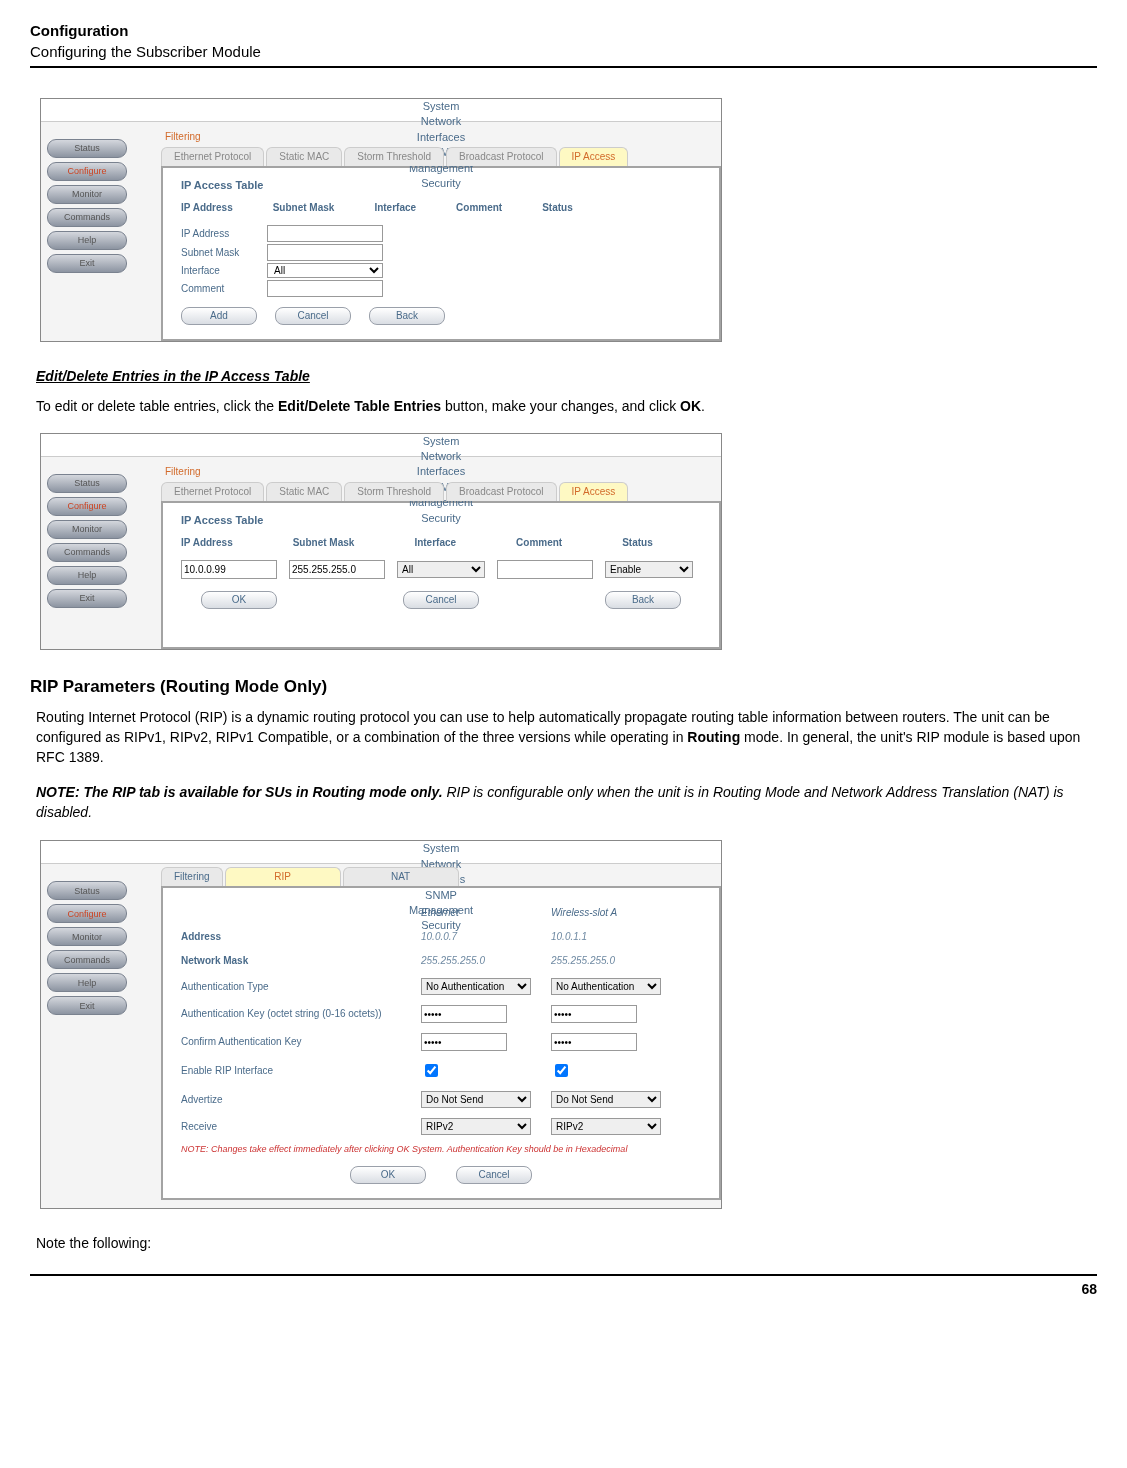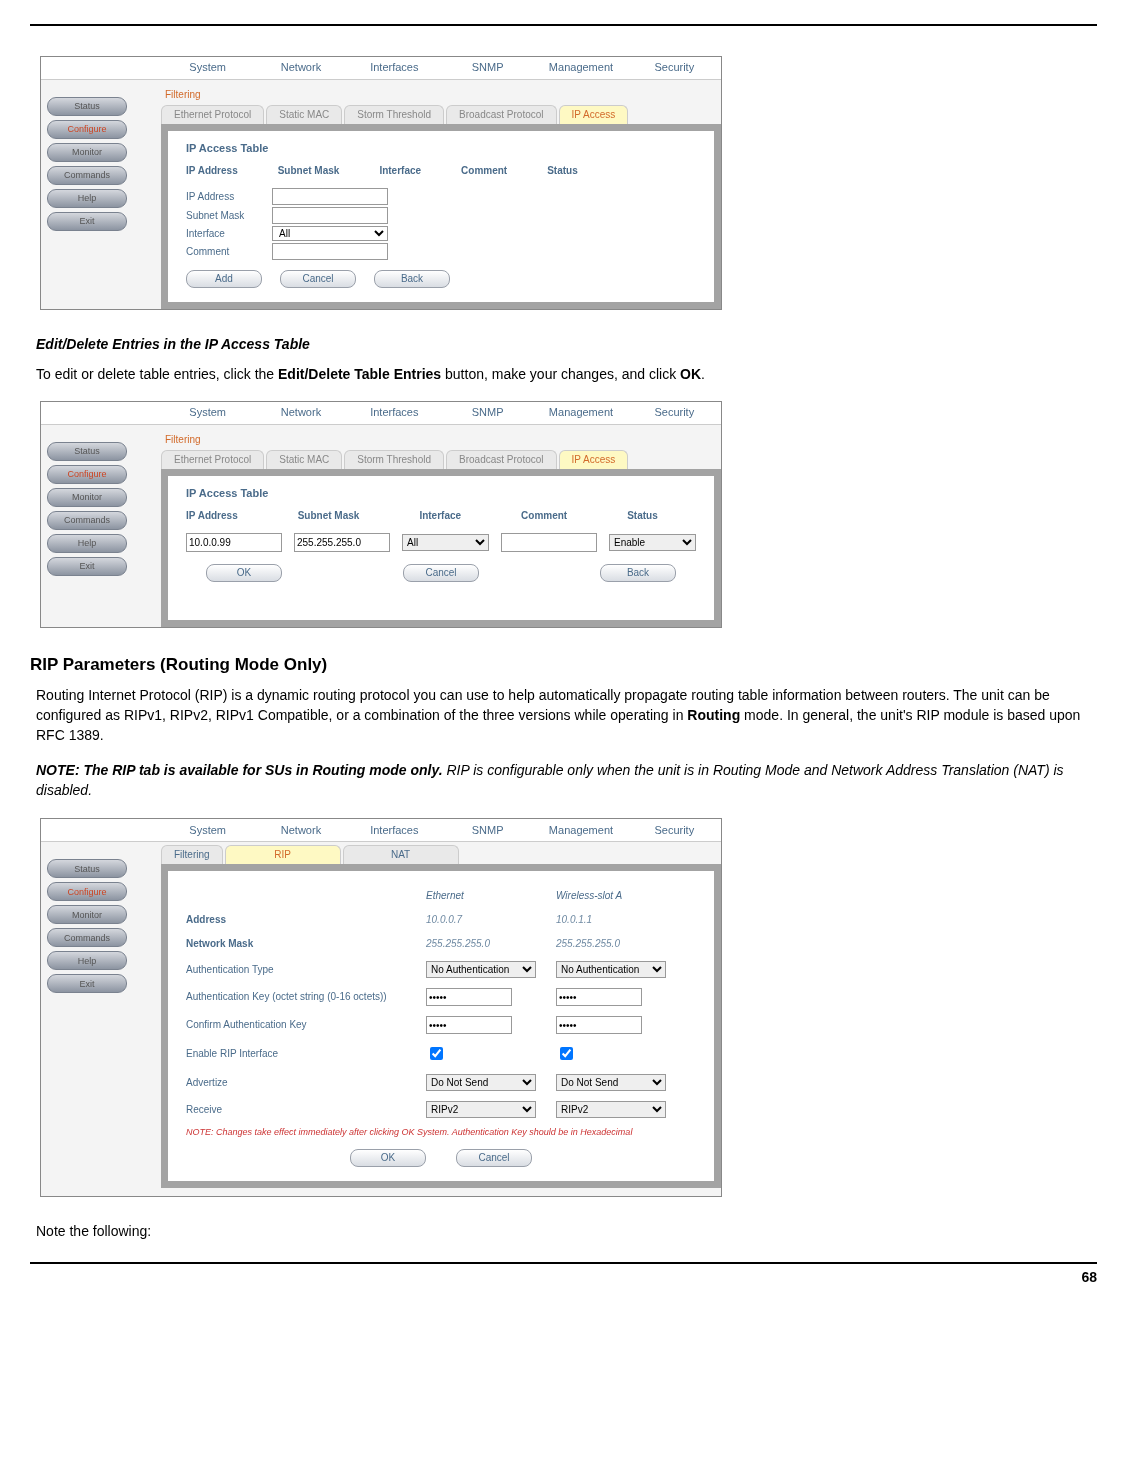--- a/index.html
+++ b/index.html
@@ -38,20 +38,21 @@
   }
   .topnav {
     display: flex;
     background: #fff;
     font-size: 11px;
     color: #4a6b8a;
     padding-left: 120px;
     height: 22px;
     align-items: center;
     border-bottom: 1px solid #ccc;
+    flex-direction: column;
   }
   .topnav span {
     flex: 1;
     text-align: center;
   }
   .subtabs {
     display: flex;
     font-size: 10px;
     padding-left: 120px;
     height: 20px;
@@ -99,21 +100,21 @@
     align-items: center;
     justify-content: center;
     border: 1px solid #7a828f;
   }
   .leftbtn.active {
     color: #cc4422;
   }
   .content-pane {
     margin-left: 120px;
     background: #fff;
-    border: 7px solid #a3a3a3;
+    border: 2px solid #a3a3a3;
     padding: 10px 18px 14px 18px;
     min-height: 120px;
     font-size: 10px;
     color: #4a6b8a;
   }
   .content-title {
     font-weight: bold;
     font-size: 11px;
     color: #4a6b8a;
     margin-bottom: 8px;
@@ -222,20 +223,21 @@
     display: flex;
     justify-content: center;
     gap: 30px;
     margin-top: 10px;
   }
   .section-h3 {
     font-weight: bold;
     font-style: italic;
     margin: 20px 0 10px 6px;
     font-size: 14px;
+    text-decoration: underline;
   }
   .body-para {
     margin: 6px 0 16px 6px;
     font-size: 14px;
   }
   .section-h2 {
     font-weight: bold;
     font-size: 17px;
     margin: 14px 0 10px 0;
   }
@@ -262,20 +264,24 @@
     padding-top: 4px;
   }
   .ss3 {
     padding-bottom: 8px;
   }
 </style>
 </head>
 <body>
 
 <div class="header-row">
+  <div class="header-left">
+    <div class="top">Configuration</div>
+    <div>Configuring the Subscriber Module</div>
+  </div>
 </div>
 
 <div class="screenshot-box">
   <div class="topnav">
     <span>System</span>
     <span>Network</span>
     <span>Interfaces</span>
     <span>SNMP</span>
     <span>Management</span>
     <span>Security</span>

